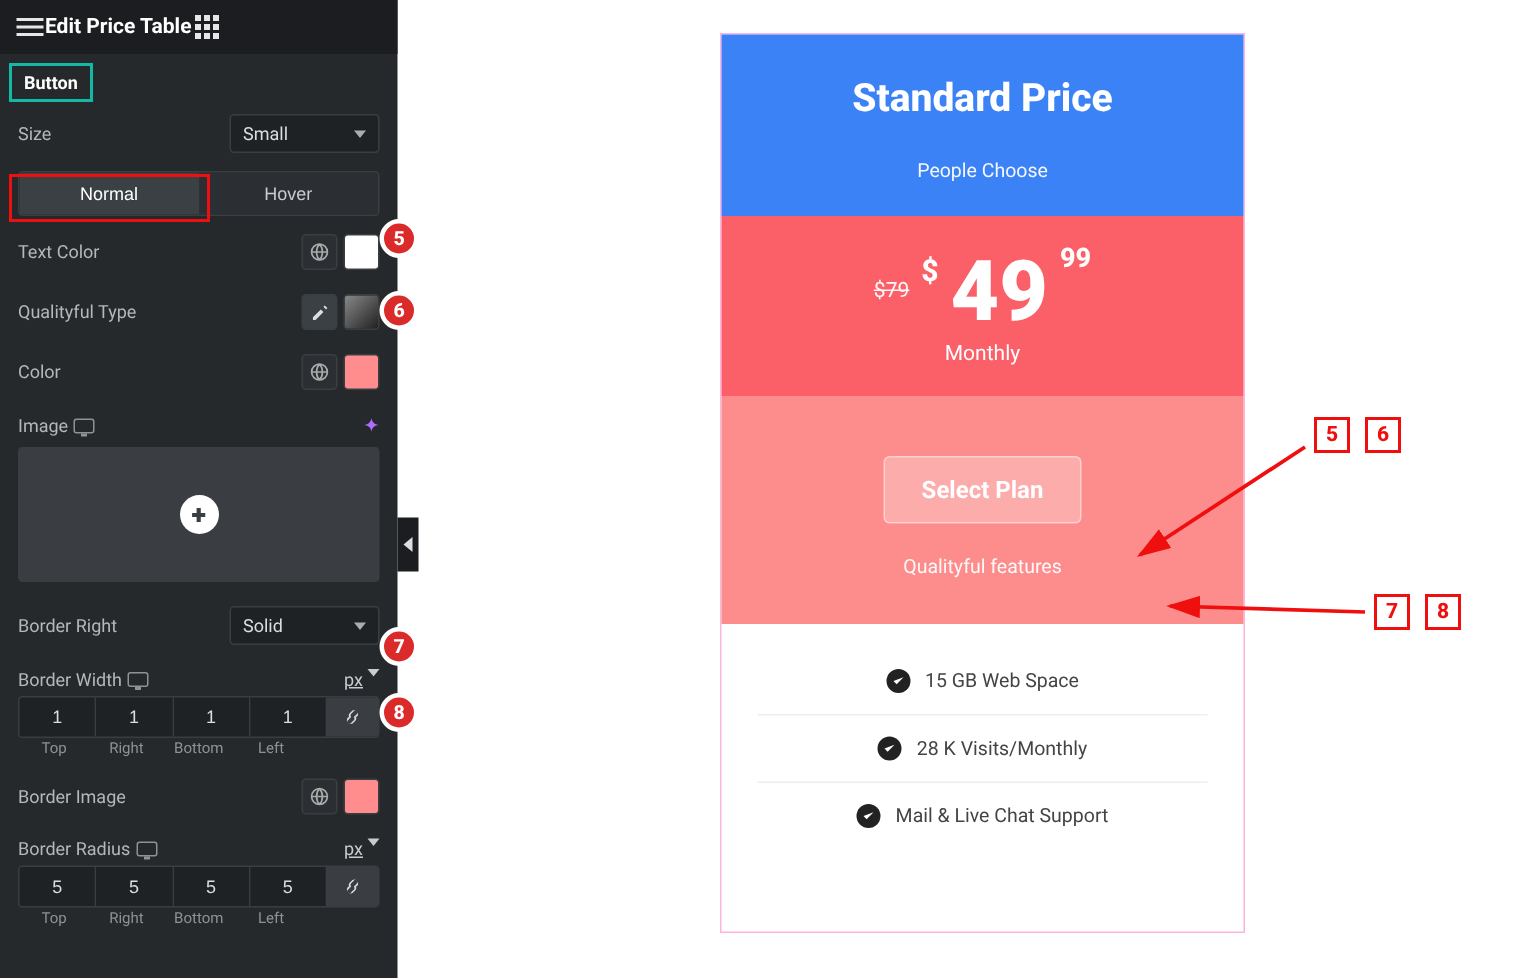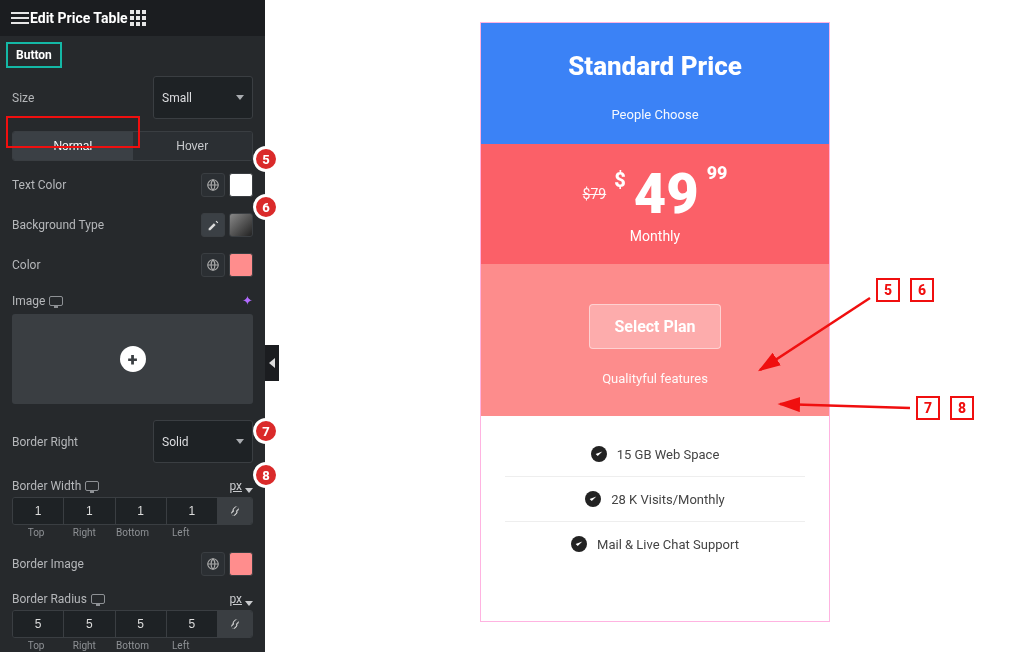--- a/index.html
+++ b/index.html
@@ -14,41 +14,41 @@
   .ham-lines span { display: block; height: 2px; background: #e6e6e6; margin: 3px 0; }
   .grid-dots { display: grid; grid-template-columns: repeat(3,4px); grid-template-rows: repeat(3,4px); gap: 2px; }
   .grid-dots span { width:4px; height:4px; background:#e6e6e6; }
 
   .accordion { margin: 6px 6px 0 6px; }
   .acc-btn { border: 2px solid #14b8a6; color:#fff; font-weight:700; font-size:12px; padding:4px 8px; display:inline-block; cursor:pointer; }
   .acc-red-outline { position:absolute; border:2px solid #f00f0f; pointer-events:none; }
 
   .row { display:flex; align-items:center; justify-content:space-between; padding: 8px 12px; }
   .row-label { color:#b5b7ba; }
-  .select { background:#1e2225; border:1px solid #3a3e42; border-radius:3px; height:43px; display:flex; align-items:center; justify-content:space-between; padding:0 8px; color:#dcdde0; font-size:12px; min-width:100px; cursor:pointer; }
+  .select { background:#1e2225; border:1px solid #3a3e42; border-radius:3px; height:26px; display:flex; align-items:center; justify-content:space-between; padding:0 8px; color:#dcdde0; font-size:12px; min-width:100px; cursor:pointer; }
   .caret-down { width:0; height:0; border-left:4px solid transparent; border-right:4px solid transparent; border-top:5px solid #a9acb0; }
 
   .seg { display:flex; margin: 4px 12px; border:1px solid #3a3e42; border-radius:3px; overflow:hidden; }
   .seg button { flex:1; background:#2b2f33; border:0; color:#c9cbce; font-size:12px; height:28px; cursor:pointer; }
   .seg button.active { background:#3b4045; color:#fff; }
 
   .swatch-row { display:flex; gap:4px; }
   .sq { width:24px; height:24px; border:1px solid #3a3e42; border-radius:3px; display:flex; align-items:center; justify-content:center; background:#2b2f33; cursor:pointer; font-size:12px; color:#ccc; }
   .sq.white { background:#fff; }
   .sq.color { background:#ff8d8d; }
   .sq svg { width:14px; height:14px; }
   .globe { stroke:#aaa; fill:none; stroke-width:1.3; }
   .brush { fill:#ddd; }
   .grad { background: linear-gradient(135deg,#888,#222); }
   .sparkle { color:#b26bff; font-size:13px; }
 
   .imgwell { margin: 4px 12px; height: 90px; background:#3a3e42; border-radius:3px; display:flex; align-items:center; justify-content:center; cursor:pointer; }
   .pluscircle { width:26px; height:26px; border-radius:50%; background:#fff; color:#3a3e42; display:flex; align-items:center; justify-content:center; font-weight:900; font-size:18px; }
 
-  .unit-select { background:transparent; border:0; color:#c9cbce; font-size:12px; display:flex; align-items:flex-end; gap:3px; cursor:pointer;text-decoration:underline; }
+  .unit-select { background:transparent; border:0; color:#c9cbce; font-size:12px; display:flex; align-items:flex-start; gap:3px; cursor:pointer;text-decoration:underline; }
   .unit-select .caret-down { border-top-color:#c9cbce; }
 
   .four-inputs { display:flex; gap:0; margin:2px 12px 0 12px; border:1px solid #3a3e42; border-radius:3px; overflow:hidden; }
   .four-inputs .cell { flex:1; border-right:1px solid #3a3e42; }
   .four-inputs .cell:last-child { border-right:0; }
   .four-inputs input { width:100%; height:26px; background:#1e2225; border:0; color:#ddd; text-align:center; font-size:12px; }
   .four-inputs .link { width:34px; background:#3a3e42; display:flex; align-items:center; justify-content:center; cursor:pointer; }
   .four-labels { display:flex; margin:2px 12px 6px 12px; font-size:10px; color:#8e9195; }
   .four-labels span { flex:1; text-align:center; }
   .four-labels .spacer { width:34px; }
@@ -142,21 +142,21 @@
           <svg class="globe" viewBox="0 0 16 16">
             <circle cx="8" cy="8" r="6"></circle>
             <path d="M2 8h12M8 2c3 3 3 9 0 12M8 2c-3 3-3 9 0 12"></path>
           </svg>
         </div>
       <div class="sq white"></div>
     </div>
   </div>
 
   <div class="row">
-    <span class="row-label">Background Type</span>
+    <span class="row-label">Qualityful Type</span>
     <div class="swatch-row">
       <div class="sq" style="background:#3b4045">
           <svg viewBox="0 0 16 16">
             <path class="brush" d="M3 12l6-6 2 2-6 6H3v-2zM11 4l1-1 2 2-1 1-2-2z"></path>
           </svg>
         </div>
       <div class="sq grad"></div>
     </div>
   </div>
 

